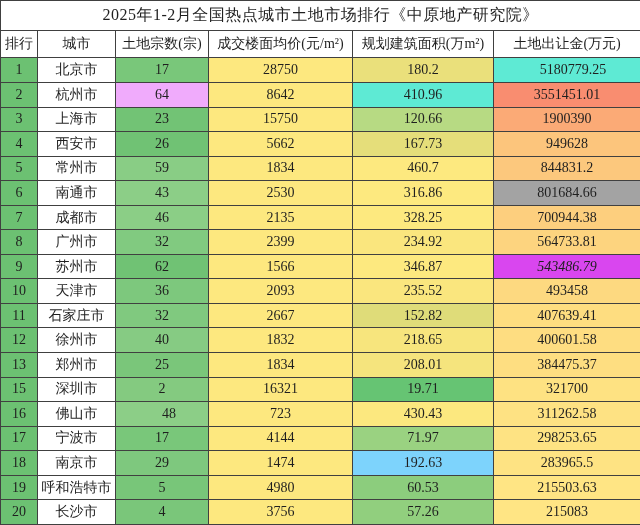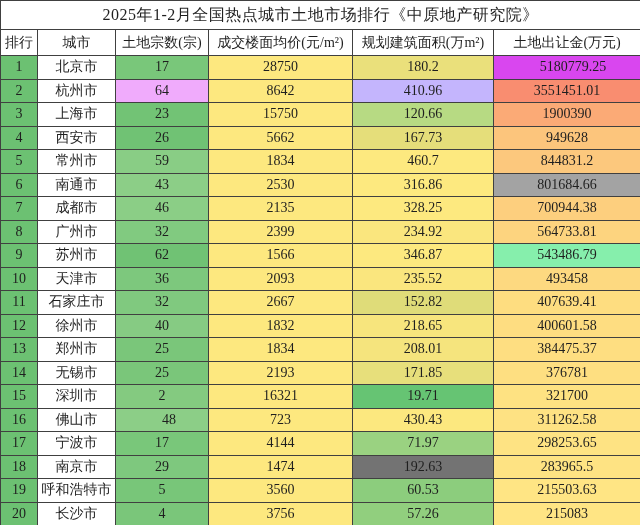--- a/index.html
+++ b/index.html
@@ -56,29 +56,29 @@
         <th>土地出让金(万元)</th>
       </tr>
     </tbody>
     <tbody id="table-body">
   <tr class="body-row">
     <td class="rank-cell">1</td>
     <td class="city-cell">北京市</td>
     <td class="parcels-cell" style="background: rgb(121, 199, 122);">17</td>
     <td class="price-cell">28750</td>
     <td class="area-cell" style="background: rgb(234, 224, 123);">180.2</td>
-    <td class="fee-cell" style="background: #d946ef; padding-left: 12px;">5180779.25</td>
+    <td class="fee-cell" style="background: #5eead4; padding-left: 12px;">5180779.25</td>
   </tr>
 
   <tr class="body-row">
     <td class="rank-cell">2</td>
     <td class="city-cell">杭州市</td>
     <td class="parcels-cell" style="background: #f0abfc; font-family: Liberation Serif, serif;">64</td>
     <td class="price-cell">8642</td>
-    <td class="area-cell" style="background: #c4b5fd;">410.96</td>
+    <td class="area-cell" style="background: #5eead4;">410.96</td>
     <td class="fee-cell" style="background: rgb(249, 141, 112);">3551451.01</td>
   </tr>
 
   <tr class="body-row">
     <td class="rank-cell">3</td>
     <td class="city-cell">上海市</td>
     <td class="parcels-cell" style="background: rgb(114, 195, 117);">23</td>
     <td class="price-cell">15750</td>
     <td class="area-cell" style="background: rgb(183, 218, 131); margin-top: 43px;">120.66</td>
     <td class="fee-cell" style="background: rgb(251, 170, 118);">1900390</td>
@@ -128,21 +128,21 @@
     <td class="area-cell" style="background: rgb(250, 230, 126);">234.92</td>
     <td class="fee-cell" style="background: rgb(253, 212, 127);">564733.81</td>
   </tr>
 
   <tr class="body-row">
     <td class="rank-cell">9</td>
     <td class="city-cell">苏州市</td>
     <td class="parcels-cell" style="background: rgb(112, 194, 116);">62</td>
     <td class="price-cell">1566</td>
     <td class="area-cell" style="background: rgb(253, 233, 127);">346.87</td>
-    <td class="fee-cell" style="background: #86efac;">543486.79</td>
+    <td class="fee-cell" style="background: #d946ef; font-style: italic;">543486.79</td>
   </tr>
 
   <tr class="body-row">
     <td class="rank-cell">10</td>
     <td class="city-cell">天津市</td>
     <td class="parcels-cell" style="background: rgb(125, 200, 125);">36</td>
     <td class="price-cell">2093</td>
     <td class="area-cell" style="background: rgb(250, 230, 126);">235.52</td>
     <td class="fee-cell" style="background: rgb(253, 217, 128);">493458</td>
   </tr>
@@ -167,28 +167,20 @@
 
   <tr class="body-row">
     <td class="rank-cell">13</td>
     <td class="city-cell">郑州市</td>
     <td class="parcels-cell" style="background: rgb(122, 198, 122);">25</td>
     <td class="price-cell">1834</td>
     <td class="area-cell" style="background: rgb(245, 228, 125);">208.01</td>
     <td class="fee-cell" style="background: rgb(254, 222, 129);">384475.37</td>
   </tr>
 
-  <tr class="body-row">
-    <td class="rank-cell">14</td>
-    <td class="city-cell">无锡市</td>
-    <td class="parcels-cell" style="background: rgb(122, 198, 122);">25</td>
-    <td class="price-cell">2193</td>
-    <td class="area-cell" style="background: rgb(231, 223, 123);">171.85</td>
-    <td class="fee-cell" style="background: rgb(254, 223, 129);">376781</td>
-  </tr>
 
   <tr class="body-row">
     <td class="rank-cell">15</td>
     <td class="city-cell">深圳市</td>
     <td class="parcels-cell" style="background: rgb(132, 202, 128);">2</td>
     <td class="price-cell">16321</td>
     <td class="area-cell" style="background: rgb(102, 196, 115);">19.71</td>
     <td class="fee-cell" style="background: rgb(254, 226, 130);">321700</td>
   </tr>
 
@@ -208,29 +200,29 @@
     <td class="price-cell">4144</td>
     <td class="area-cell" style="background: rgb(154, 210, 129);">71.97</td>
     <td class="fee-cell" style="background: rgb(254, 227, 131);">298253.65</td>
   </tr>
 
   <tr class="body-row">
     <td class="rank-cell">18</td>
     <td class="city-cell">南京市</td>
     <td class="parcels-cell" style="background: rgb(126, 200, 126);">29</td>
     <td class="price-cell">1474</td>
-    <td class="area-cell" style="background: #737373;">192.63</td>
+    <td class="area-cell" style="background: #7dd3fc;">192.63</td>
     <td class="fee-cell" style="background: rgb(254, 227, 131);">283965.5</td>
   </tr>
 
   <tr class="body-row">
     <td class="rank-cell">19</td>
     <td class="city-cell">呼和浩特市</td>
     <td class="parcels-cell" style="background: rgb(120, 198, 121);">5</td>
-    <td class="price-cell">3560</td>
+    <td class="price-cell">4980</td>
     <td class="area-cell" style="background: rgb(140, 205, 125); margin-top: 28px;">60.53</td>
     <td class="fee-cell" style="background: rgb(255, 229, 132);">215503.63</td>
   </tr>
 
   <tr class="body-row">
     <td class="rank-cell">20</td>
     <td class="city-cell">长沙市</td>
     <td class="parcels-cell" style="background: rgb(122, 198, 122);">4</td>
     <td class="price-cell">3756</td>
     <td class="area-cell" style="background: rgb(145, 207, 126);">57.26</td>

